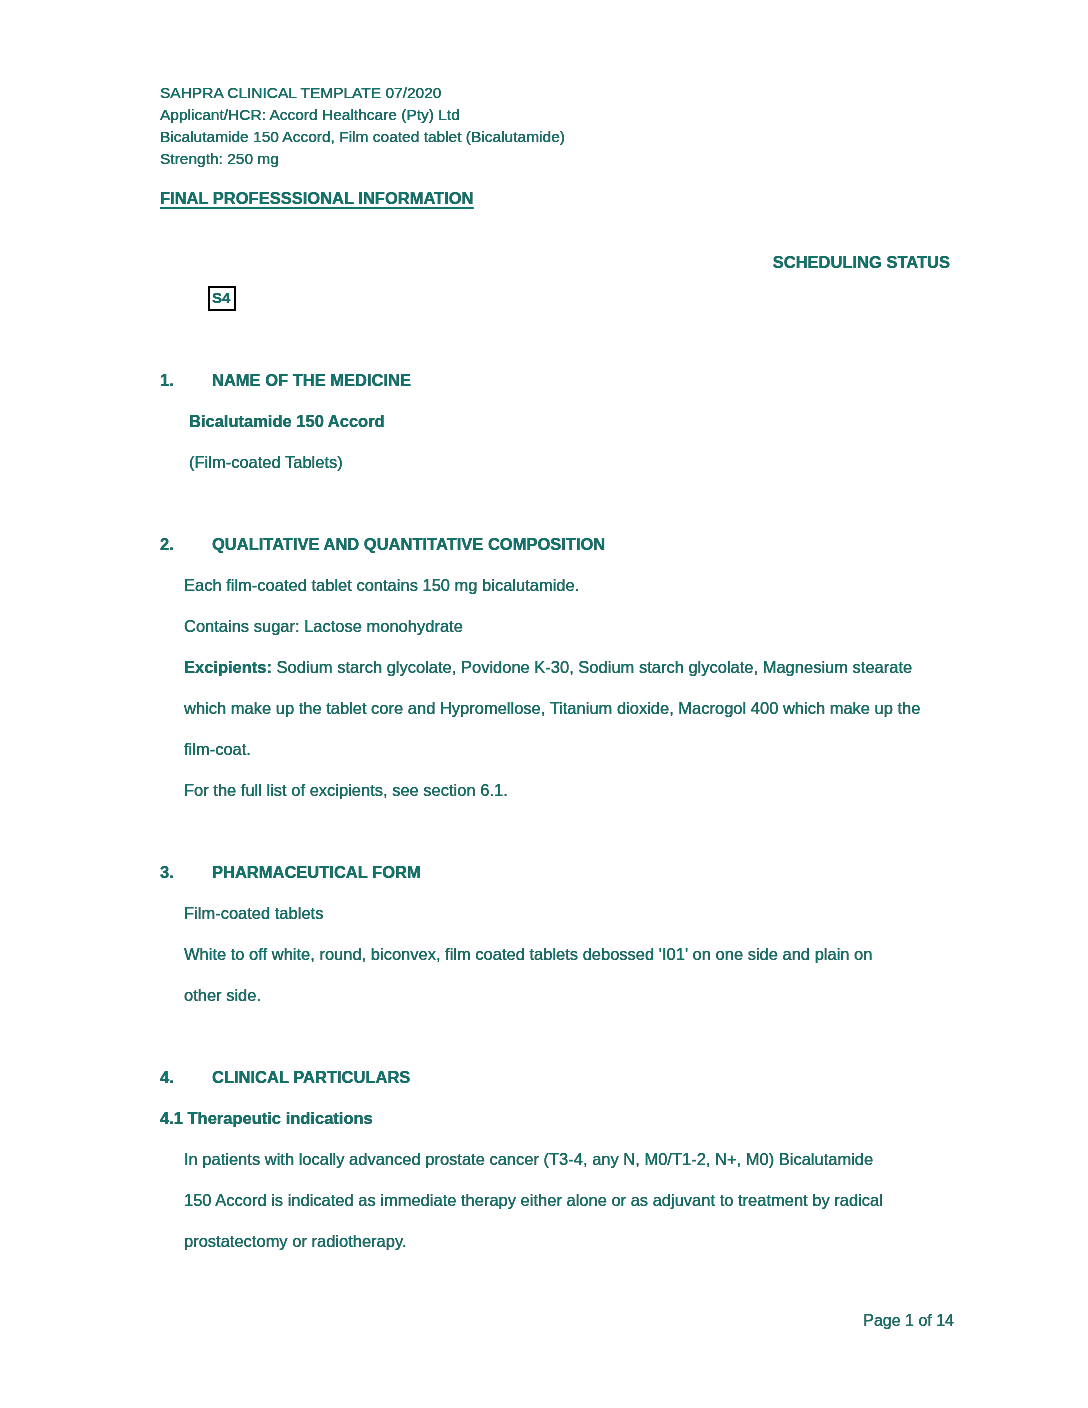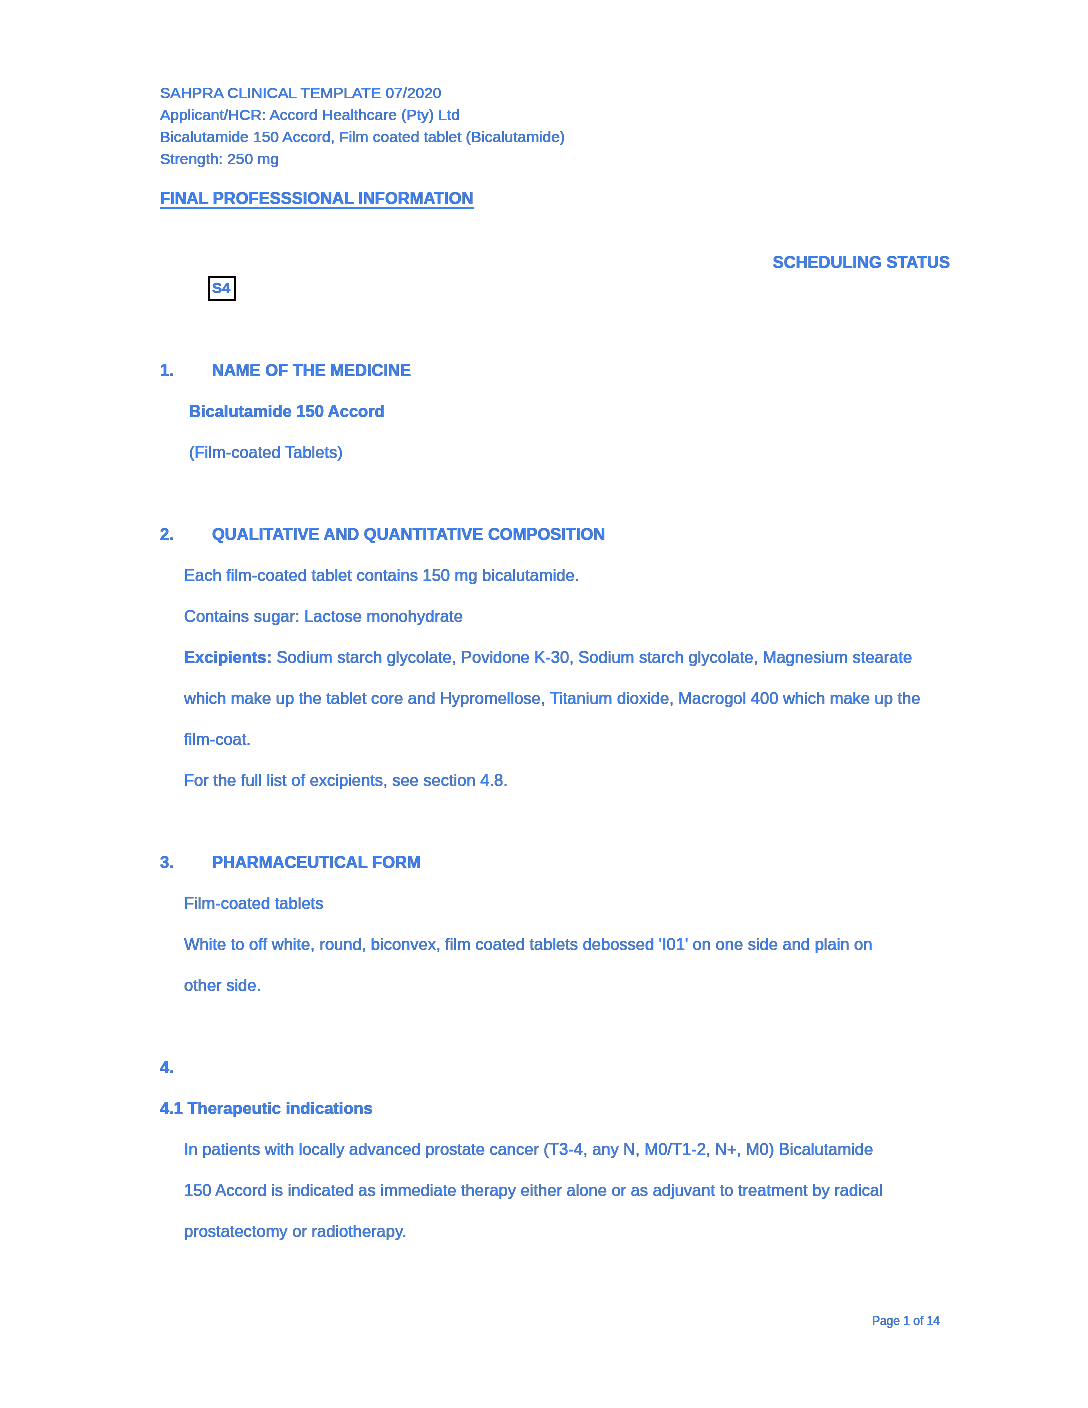--- a/index.html
+++ b/index.html
@@ -2,21 +2,21 @@
 <html><head>
 <meta charset="utf-8">
 <style>
   * { box-sizing: border-box; margin: 0; padding: 0; }
   html, body { background: #ffffff; }
   .page {
     position: relative;
     width: 1088px;
     height: 1408px;
     background: #ffffff;
-    color: #3b82f6;
+    color: #0f766e;
     font-family: "Liberation Sans", "DejaVu Sans", sans-serif;
     overflow: hidden;
     text-shadow: 0 0 0.6px #000; 
   }
   .content { padding: 82px 138px 0 160px; }
 
   .doc-header .hline {
     font-size: 15.5px;
     line-height: 22px;
     white-space: nowrap;
@@ -32,21 +32,21 @@
     text-underline-offset: 3px;
   }
 
   .sched-heading {
     margin-top: 42px;
     font-size: 16.5px;
     line-height: 22px;
     font-weight: bold;
     text-align: right;
   }
-  .sched-box-row { margin-top: 3px; height: 26px; padding-left: 48px; }
+  .sched-box-row { margin-top: 13px; height: 26px; padding-left: 48px; }
   .sched-box {
     display: inline-block;
     border: 2px solid #000;
     padding: 0 4px 1px 2px;
     font-size: 15px;
     line-height: 20px;
     font-weight: bold;
   }
 
   .sec { margin-top: 41px; }
@@ -72,22 +72,22 @@
     font-size: 16.5px;
     line-height: 41px;
     font-weight: bold;
     white-space: nowrap;
   }
   .blead { font-weight: bold; }
 
   .page-footer {
     position: absolute;
     top: 1310px;
-    right: 148px;
-    font-size: 12px;
+    right: 134px;
+    font-size: 16px;
     line-height: 22px;
     white-space: nowrap;
   }
 </style>
 </head>
 <body>
 
 <div class="page">
   <div class="content">
 
@@ -117,36 +117,37 @@
     <section class="sec">
       <div class="sec-heading">
         <span class="sec-num">2.</span>
         <span class="sec-title">QUALITATIVE AND QUANTITATIVE COMPOSITION</span>
       </div>
       <div class="line">Each film-coated tablet contains 150 mg bicalutamide.</div>
       <div class="line">Contains sugar: Lactose monohydrate</div>
       <div class="line"><span class="blead">Excipients:</span><span> Sodium starch glycolate, Povidone K-30, Sodium starch glycolate, Magnesium stearate</span></div>
       <div class="line">which make up the tablet core and Hypromellose, Titanium dioxide, Macrogol 400 which make up the</div>
       <div class="line">film-coat.</div>
-      <div class="line">For the full list of excipients, see section 4.8.</div>
+      <div class="line">For the full list of excipients, see section 6.1.</div>
     </section>
 
     <section class="sec">
       <div class="sec-heading">
         <span class="sec-num">3.</span>
         <span class="sec-title">PHARMACEUTICAL FORM</span>
       </div>
       <div class="line">Film-coated tablets</div>
       <div class="line">White to off white, round, biconvex, film coated tablets debossed 'I01' on one side and plain on</div>
       <div class="line">other side.</div>
     </section>
 
     <section class="sec">
       <div class="sec-heading">
         <span class="sec-num">4.</span>
+        <span class="sec-title">CLINICAL PARTICULARS</span>
       </div>
       <div class="subhead">4.1 Therapeutic indications</div>
       <div class="line">In patients with locally advanced prostate cancer (T3-4, any N, M0/T1-2, N+, M0) Bicalutamide</div>
       <div class="line">150 Accord is indicated as immediate therapy either alone or as adjuvant to treatment by radical</div>
       <div class="line">prostatectomy or radiotherapy.</div>
     </section>
 
   </div>
 
   <div class="page-footer">Page 1 of 14</div>

